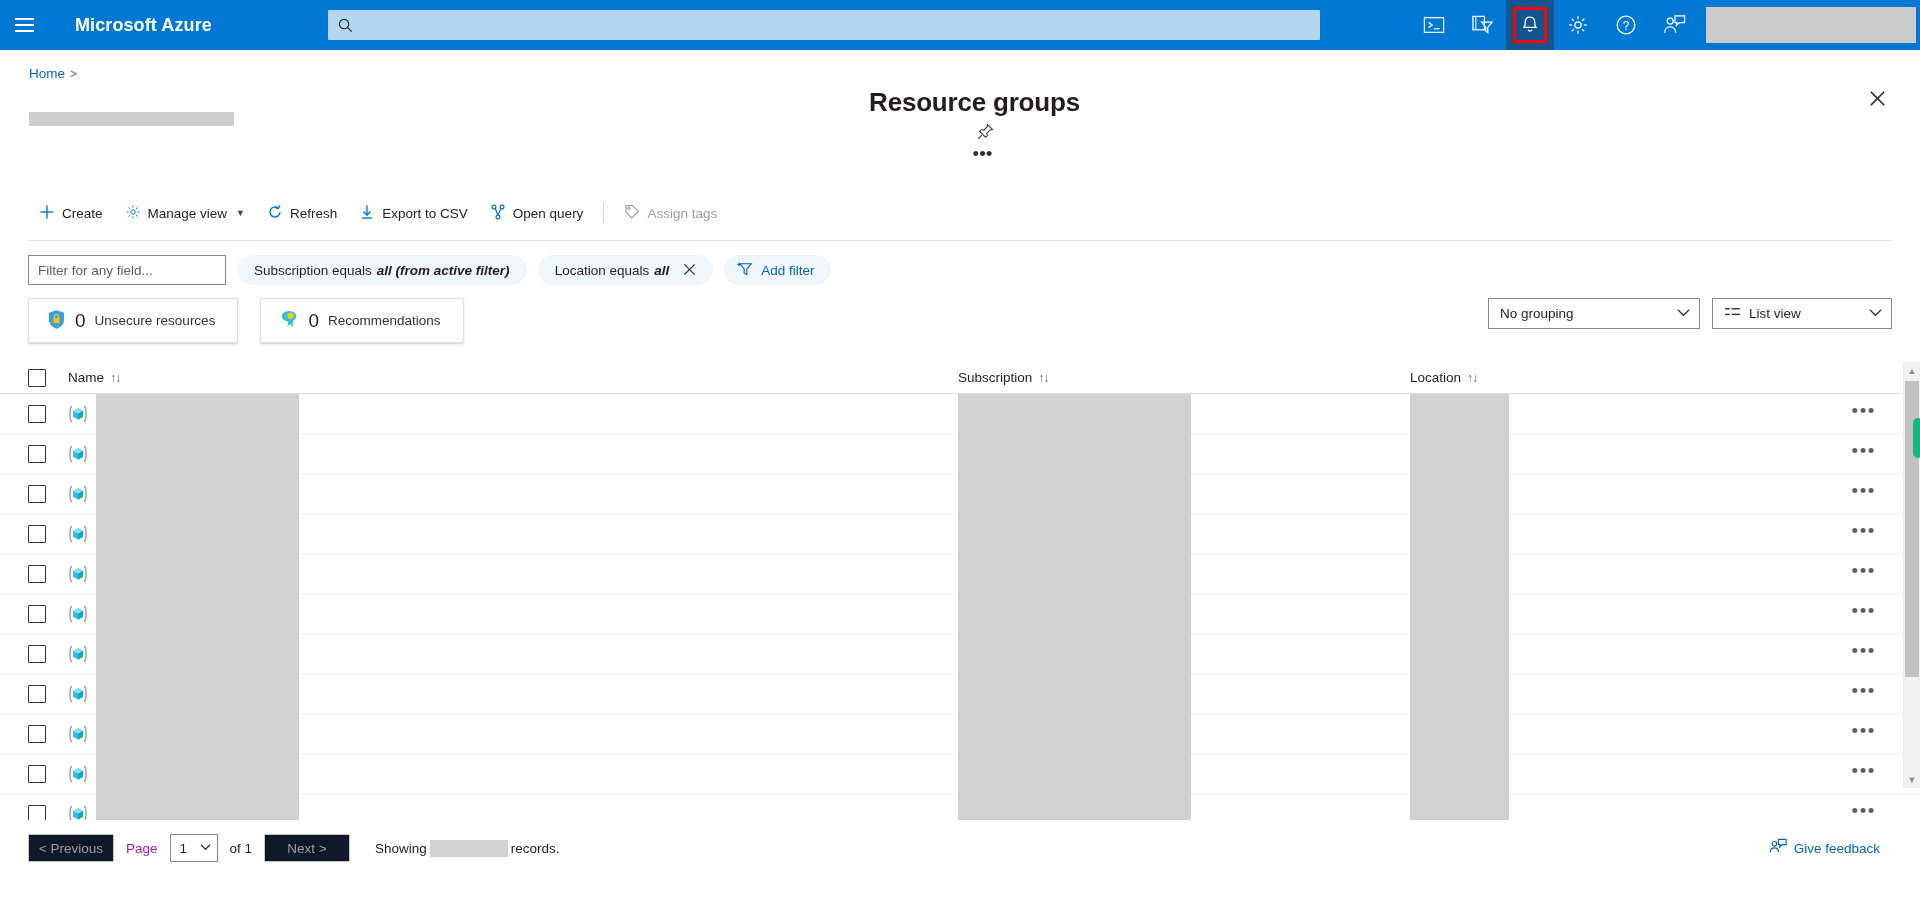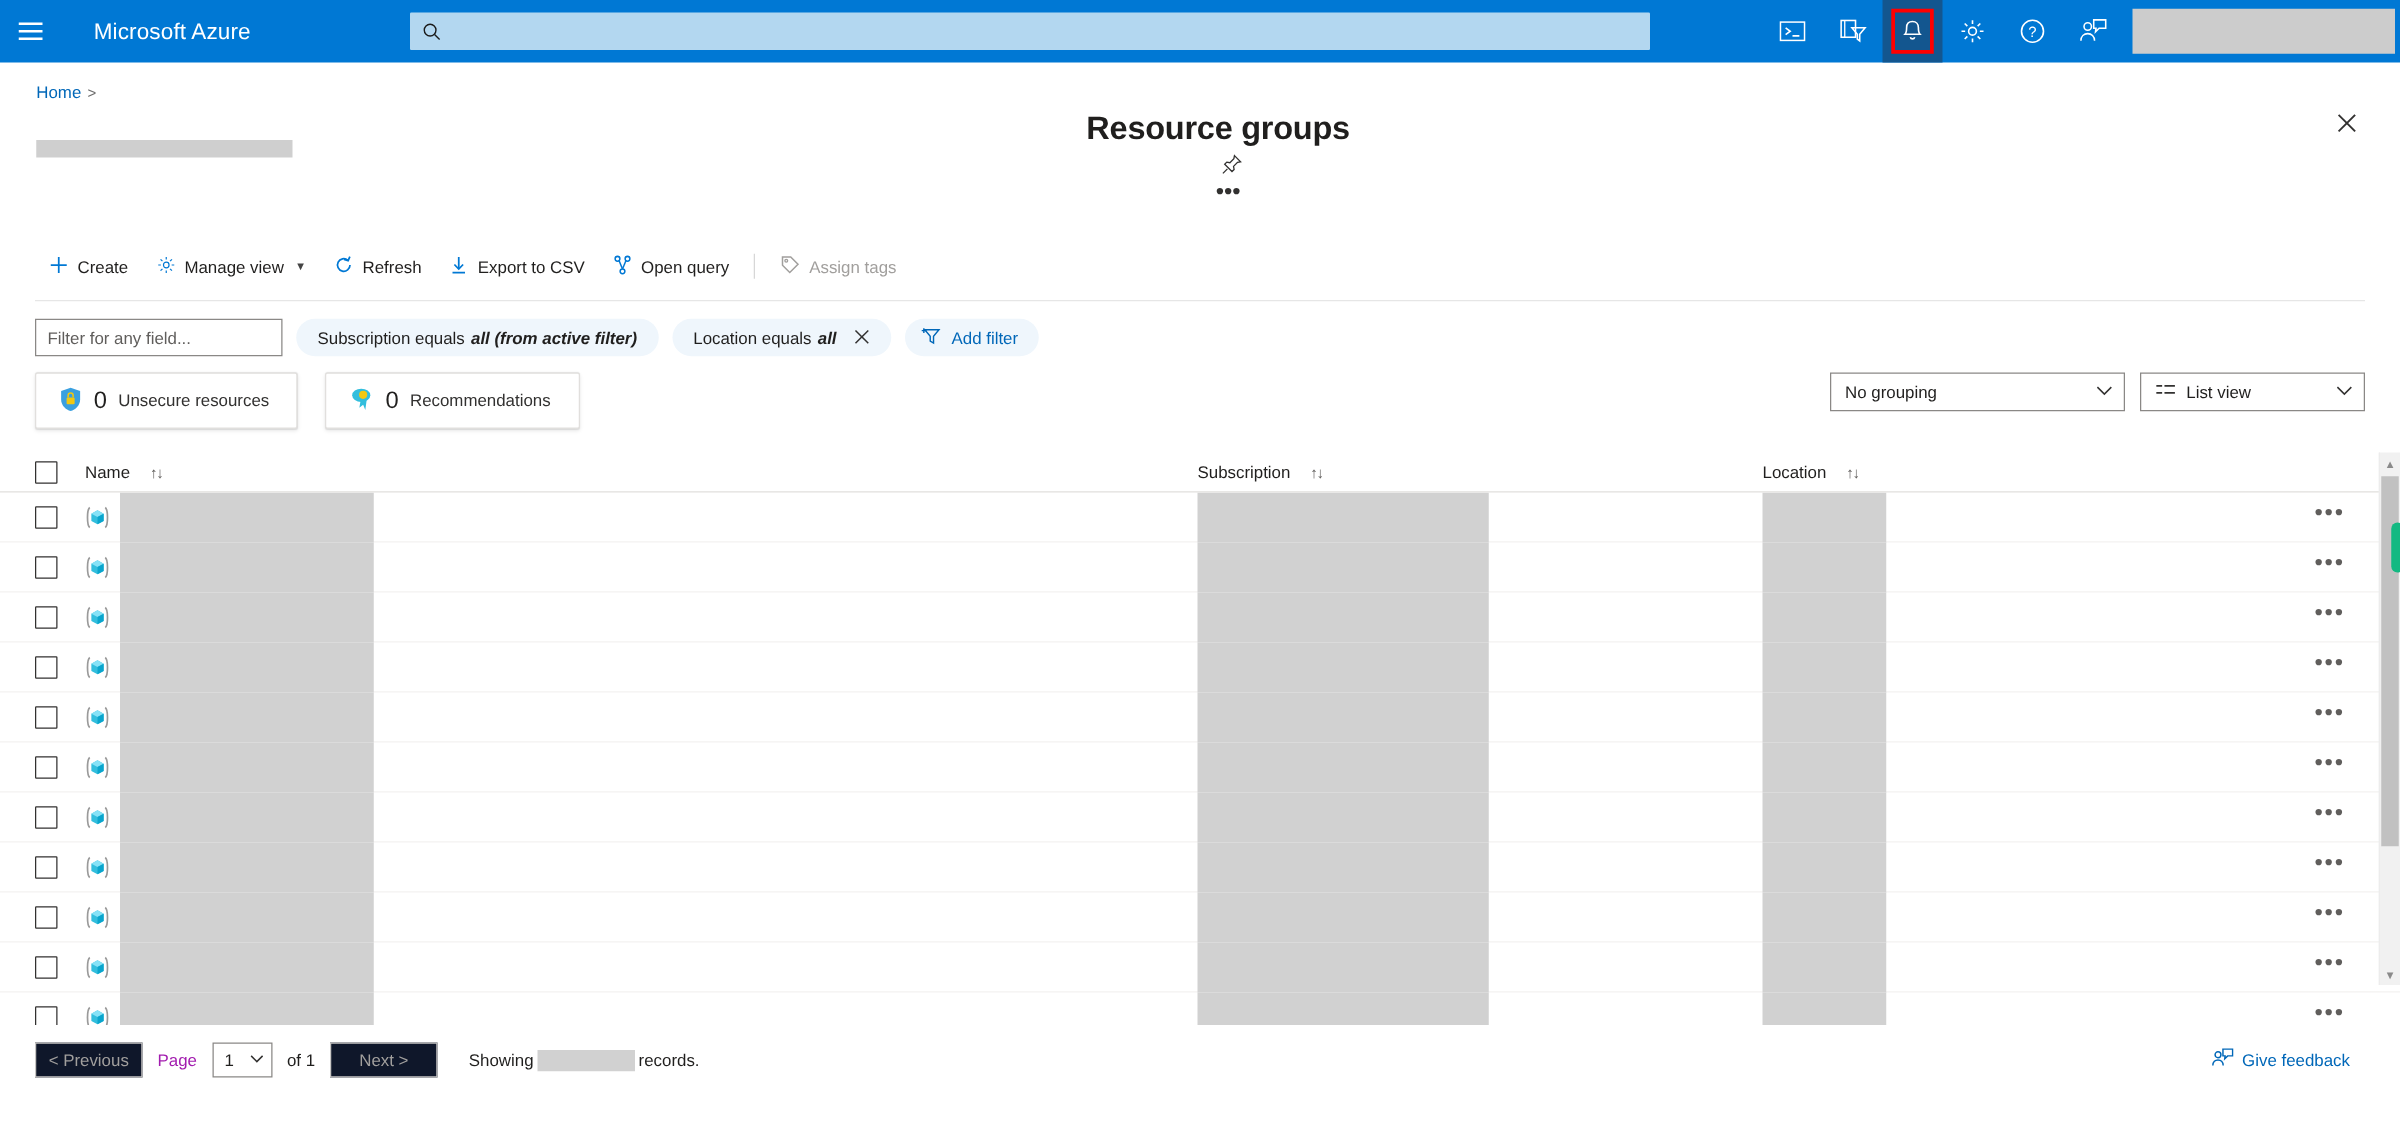--- a/index.html
+++ b/index.html
@@ -26,21 +26,21 @@
     display: flex; align-items: center; justify-content: center;
     cursor: pointer;
   }
   .hamburger span {
     display: block; width: 19px; height: 2px; background: #fff;
     box-shadow: 0 -6px 0 #fff, 0 6px 0 #fff;
   }
   .brand {
     color: #fff;
     font-size: 18px;
-    font-weight: 400;
+    font-weight: 700;
     margin-left: 27px;
     letter-spacing: .1px;
     white-space: nowrap;
   }
   .searchwrap {
     position: absolute;
     left: 328px;
     width: 992px;
     height: 30px;
     background: #b3d7f0;
@@ -218,21 +218,21 @@
     height: 31px;
     border: 1px solid #8a8886;
     background: #fff;
     display: flex; align-items: center;
     padding: 0 9px 0 11px;
     font-size: 13.5px;
     cursor: pointer;
     justify-content: space-between;
     gap: 10px;
   }
-  .selbox.grouping { width: 236px; }
+  .selbox.grouping { width: 212px; }
   .selbox.listview { width: 180px; }
   .selbox .chevd { font-size: 10px; color: #323130; }
   .selbox .lv { display: flex; align-items: center; gap: 8px; }
 
   
   .tablearea { position: relative; margin-top: 19px; }
   .thead {
     display: flex; align-items: center;
     height: 32px;
     padding-left: 28px;
@@ -242,21 +242,21 @@
   }
   .cb {
     width: 18px; height: 18px;
     border: 1px solid #323130;
     background: #fff;
     border-radius: 1px;
     cursor: pointer;
     flex: none;
   }
   .th {
-    display: flex; align-items: center; gap: 16px;
+    display: flex; align-items: center; gap: 6px;
     cursor: pointer;
     color: #201f1e;
   }
   .th .sorticon { color: #605e5c; font-size: 12px; letter-spacing: -1px; }
   .col-name { width: 890px; margin-left: 22px; }
   .col-sub  { width: 452px; }
   .col-loc  { flex: 1; }
 
   .tbody {
     height: 426px;

